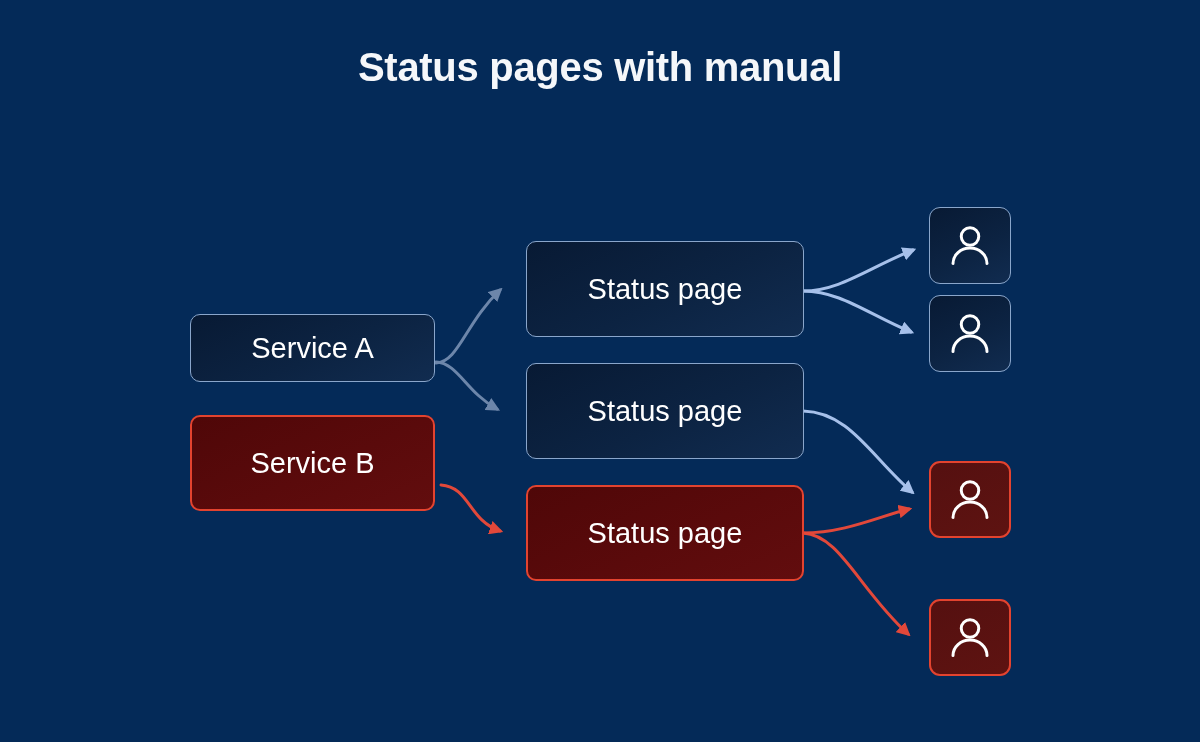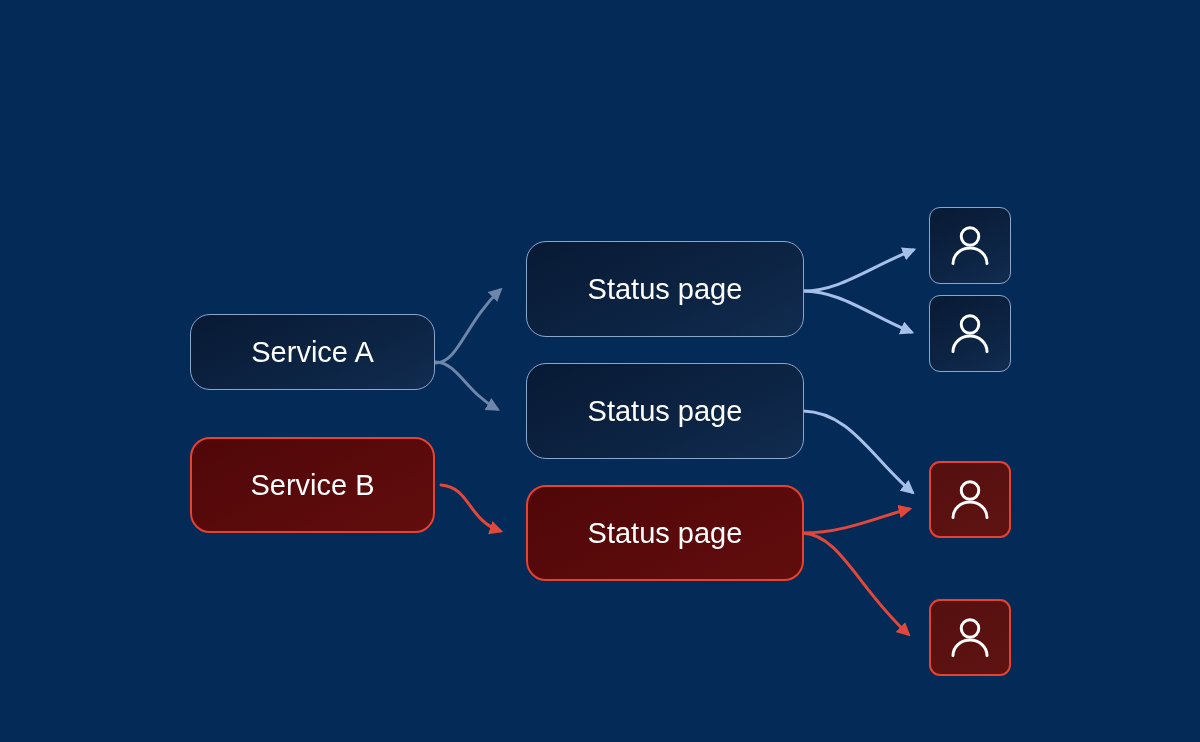--- a/index.html
+++ b/index.html
@@ -10,51 +10,52 @@
   }
   .title{
     position:absolute;left:0;top:38px;width:100%;
     text-align:center;color:#f5f7fa;font-size:40px;font-weight:600;
     line-height:1.45;letter-spacing:-0.3px;
   }
   .edges{position:absolute;left:0;top:0;width:1200px;height:742px;}
   .edges path.edge{fill:none;stroke-width:3;stroke-linecap:round;}
   .node{
     position:absolute;display:flex;align-items:center;justify-content:center;
-    color:#ffffff;font-size:29px;font-weight:500;border-radius:20px;
+    color:#ffffff;font-size:29px;font-weight:500;border-radius:10px;
     box-sizing:border-box;
   }
   .node.navy{
     background:linear-gradient(155deg,#081a34 0%,#0c2342 55%,#112c50 100%);
     border:1.5px solid #8aa6cb;
   }
   .node.red{
     background:linear-gradient(155deg,#4f0708 0%,#5a0a0b 55%,#620d0e 100%);
     border:2px solid #e3432f;
   }
   .node.user{border-radius:11px;}
   .node.user.red{background:linear-gradient(155deg,#551010 0%,#5e1311 100%);}
-  .svc-a{left:190px;top:314px;width:245px;height:76px;}
-  .svc-b{left:190px;top:437px;width:245px;height:96px;}
+  .svc-a{left:190px;top:314px;width:245px;height:68px;}
+  .svc-b{left:190px;top:415px;width:245px;height:96px;}
   .sp-1{left:526px;top:241px;width:278px;height:96px;}
   .sp-2{left:526px;top:363px;width:278px;height:96px;}
   .sp-3{left:526px;top:485px;width:278px;height:96px;}
   .usr-1{left:929px;top:207px;width:82px;height:77px;}
   .usr-2{left:929px;top:295px;width:82px;height:77px;}
   .usr-3{left:929px;top:461px;width:82px;height:77px;}
   .usr-4{left:929px;top:599px;width:82px;height:77px;}
   .person{width:48px;height:48px;}
   .person circle,.person path{fill:none;stroke:#ffffff;stroke-width:3;stroke-linecap:round;}
 </style>
 </head>
 <body>
 
 <div class="stage">
 
   <div class="title">
+    <div>Status pages with manual</div>
   </div>
 
   <svg class="edges" viewBox="0 0 1200 742">
     <defs>
       <marker id="arrow-muted" viewBox="0 0 10 10" refX="7.5" refY="5" markerWidth="4.6" markerHeight="4.6" orient="auto">
         <path d="M0,0 L10,5 L0,10 z" fill="#6d86aa"></path>
       </marker>
       <marker id="arrow-light" viewBox="0 0 10 10" refX="7.5" refY="5" markerWidth="4.6" markerHeight="4.6" orient="auto">
         <path d="M0,0 L10,5 L0,10 z" fill="#a6c0ea"></path>
       </marker>

